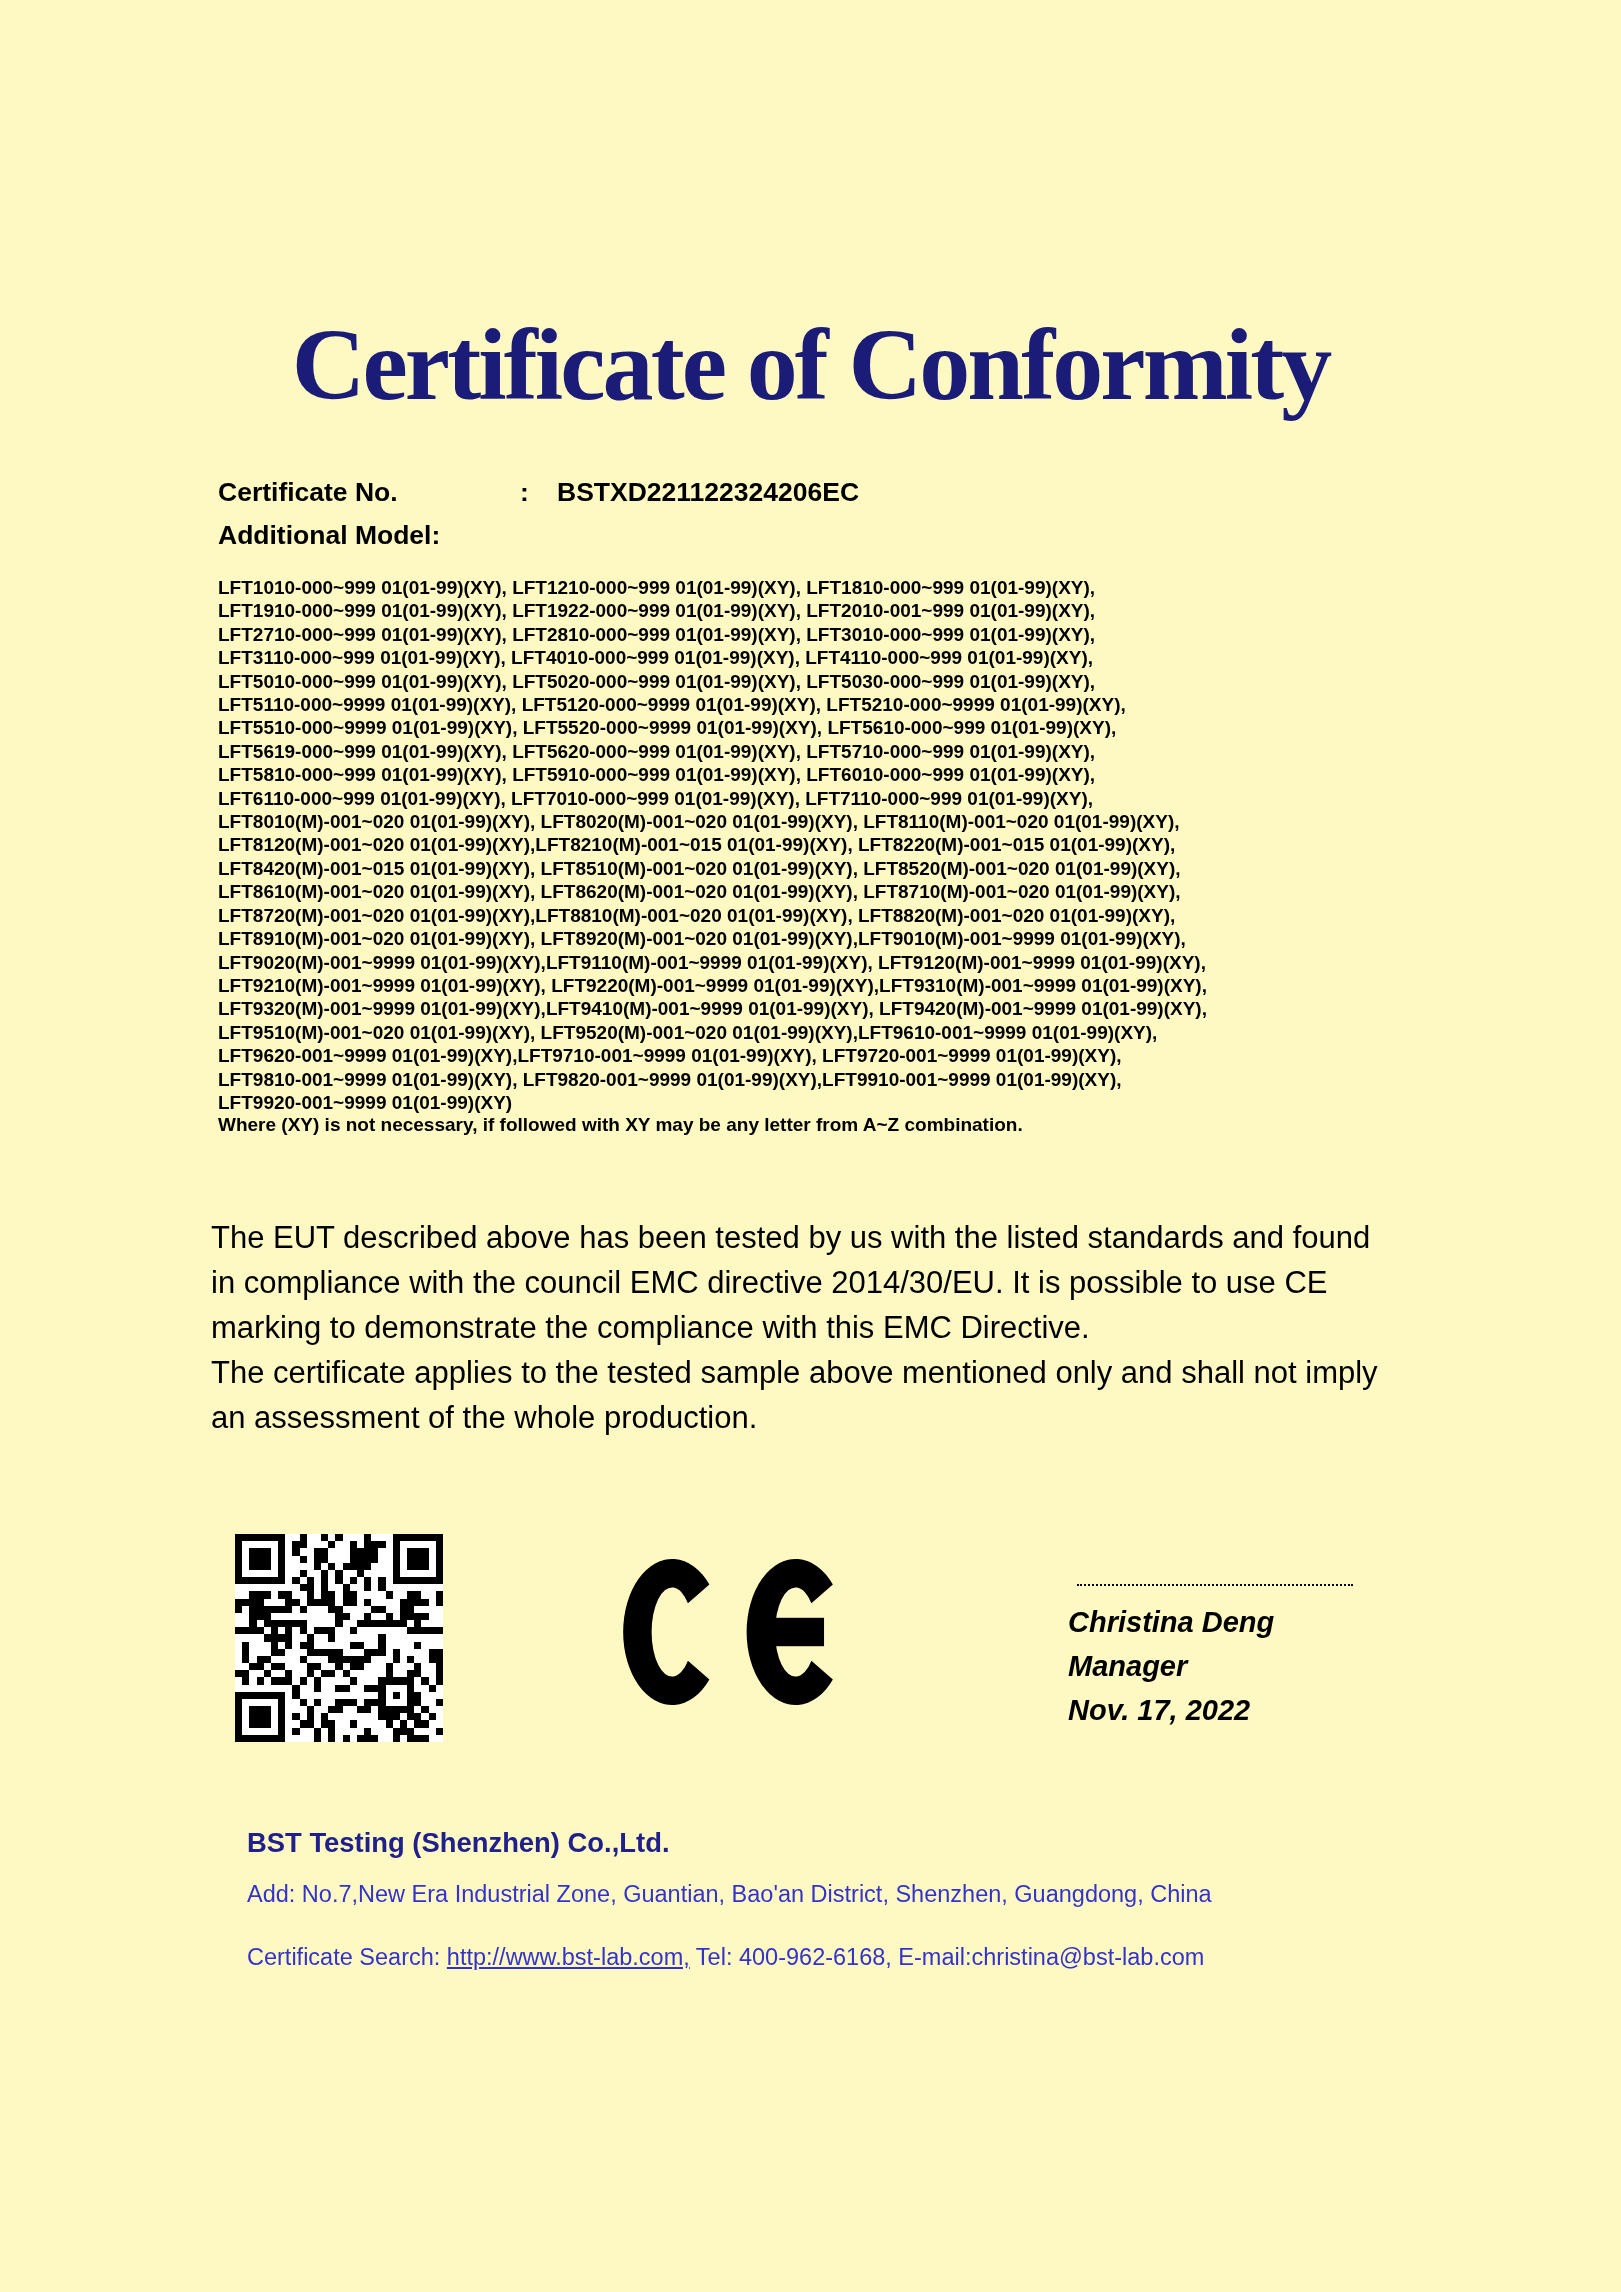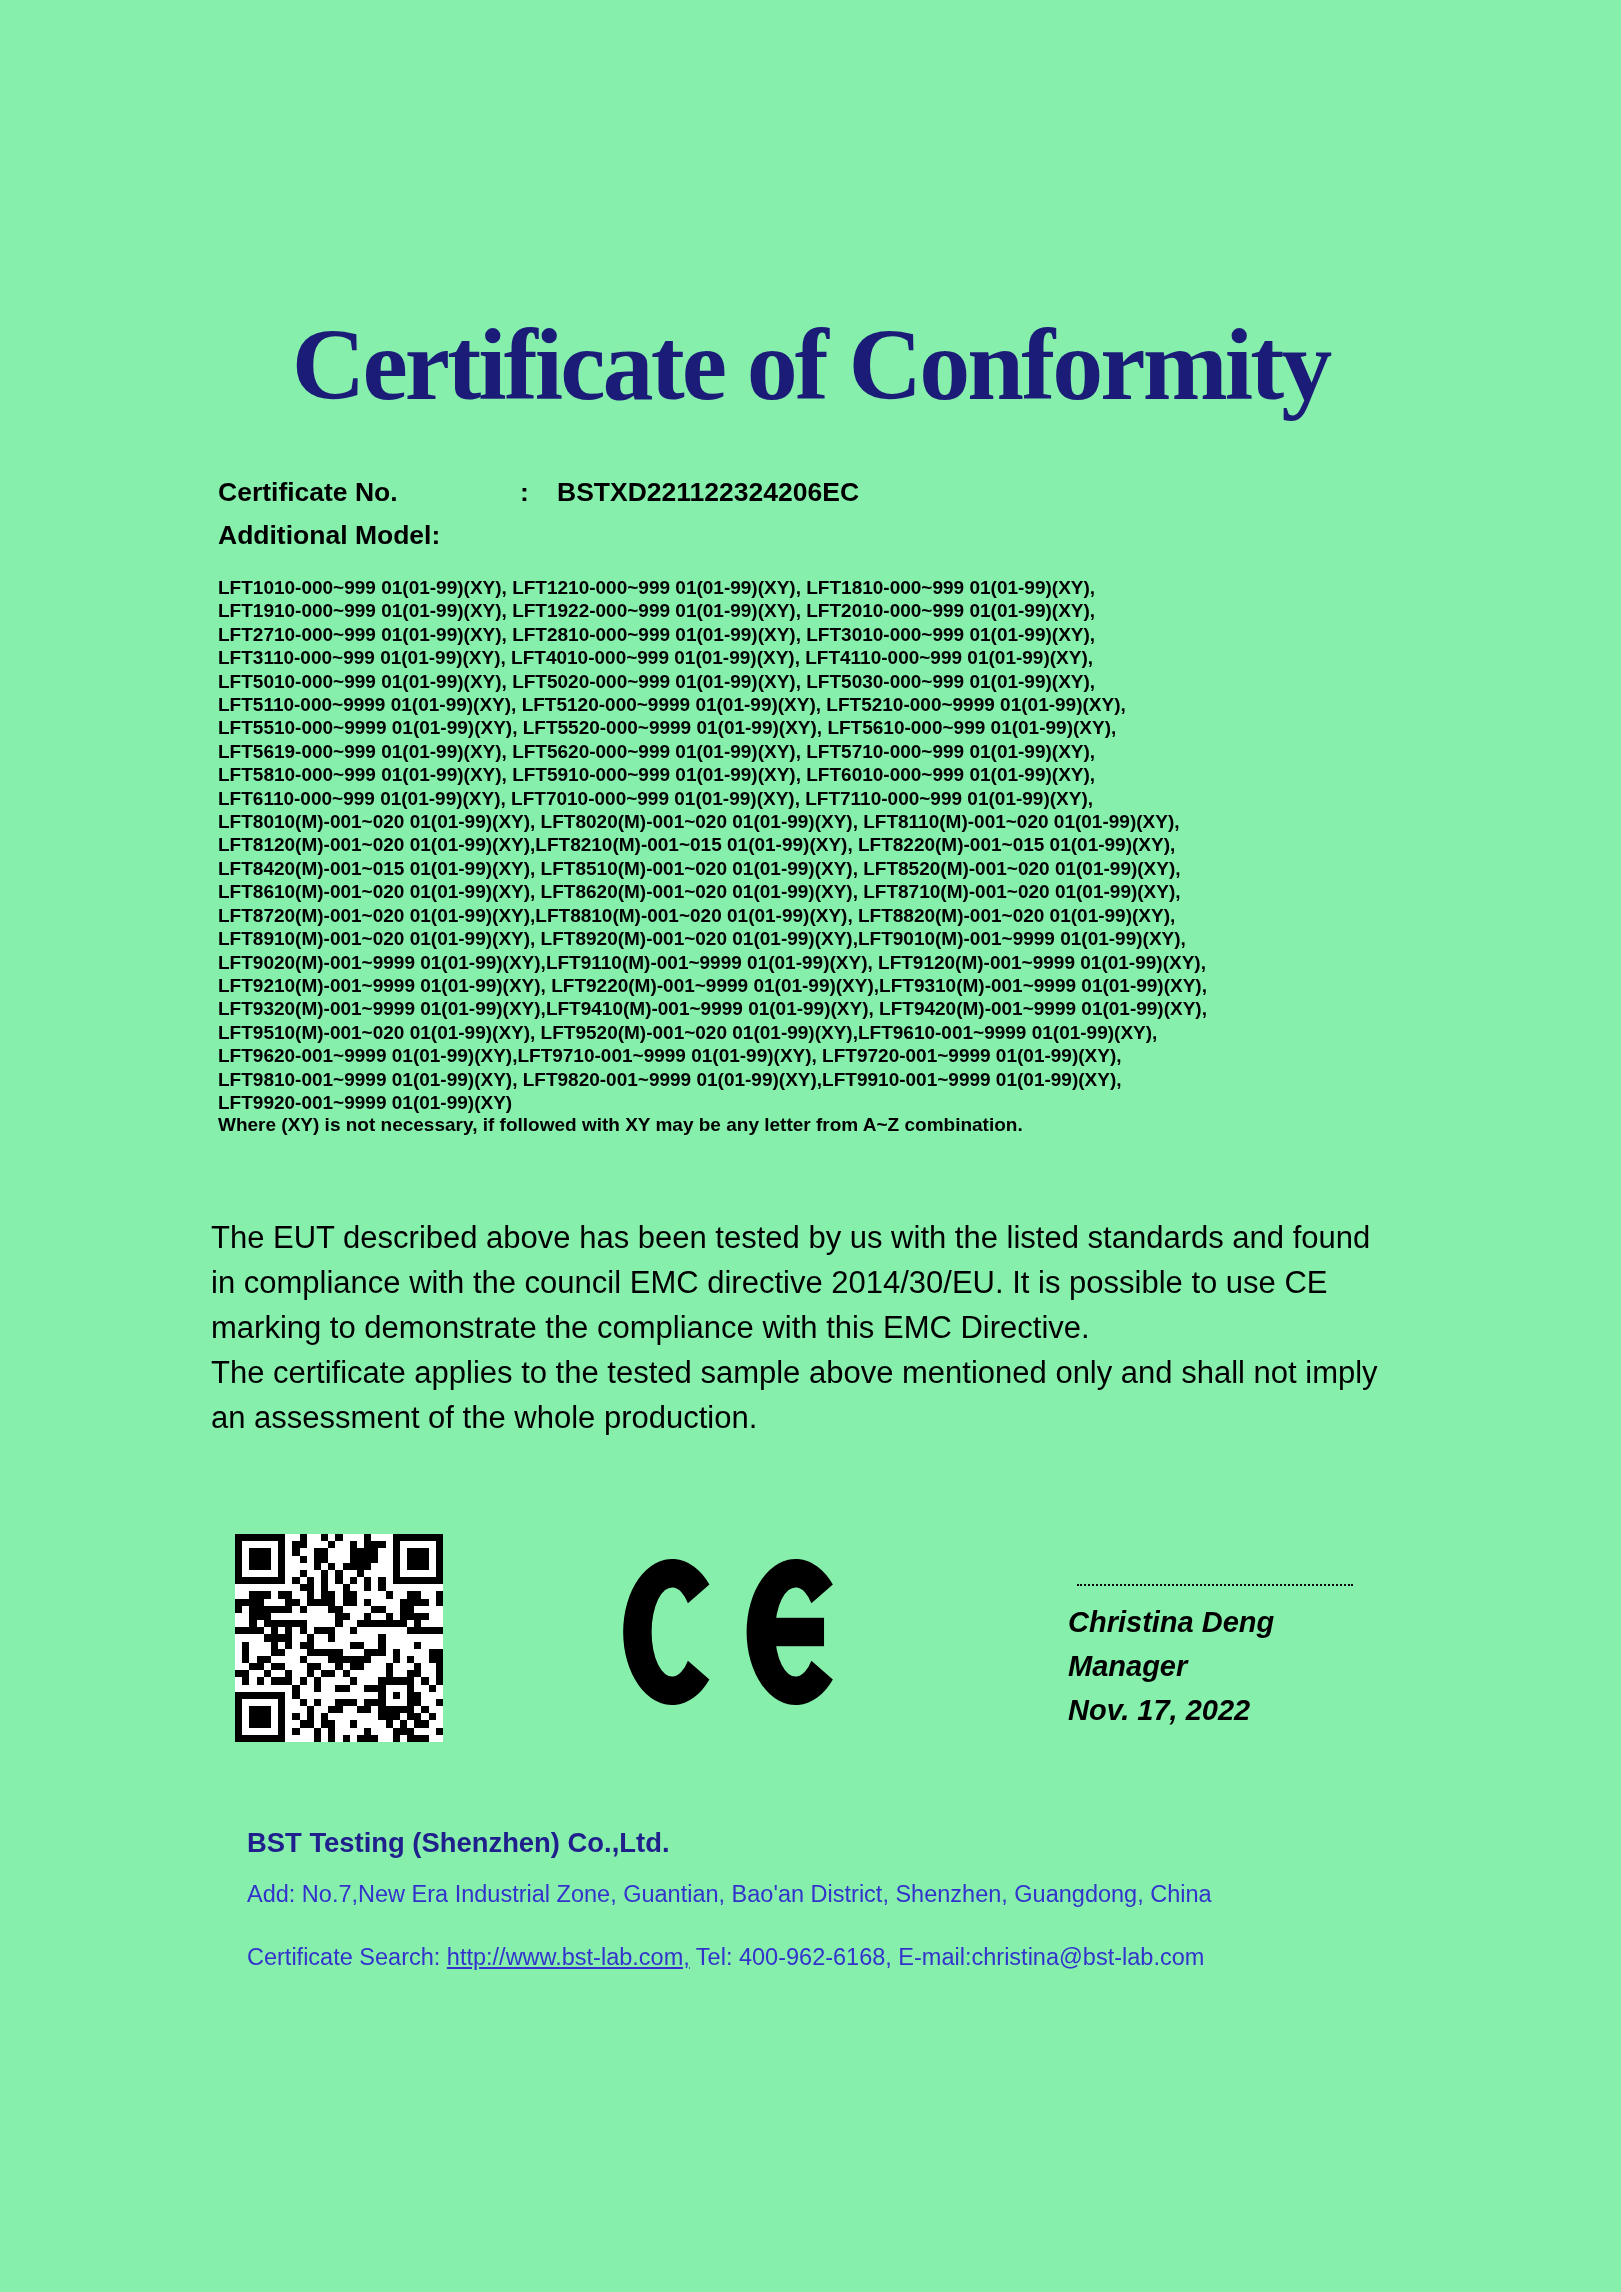--- a/index.html
+++ b/index.html
@@ -1,19 +1,19 @@
 <!DOCTYPE html>
 <html><head>
 <meta charset="utf-8">
 <style>
   html,body{margin:0;padding:0;background:#888;}
   .page{
     position:relative;
     width:1621px;height:2293px;
-    background:#86efac;
+    background:#fef9c3;
     font-family:"Liberation Sans", sans-serif;
     color:#000;
     overflow:hidden;
     margin:0 auto;
   }
   .title{
     position:absolute;
     left:0;top:306px;width:1621px;
     text-align:center;
     font-family:"Liberation Serif", serif;
@@ -89,21 +89,21 @@
   <div class="title">Certificate of Conformity</div>
 
   <div class="cert-row">
     <span class="cert-label">Certificate No.</span><span class="cert-colon">:</span><span>BSTXD221122324206EC</span>
   </div>
 
   <div class="model-label">Additional Model:</div>
 
   <div class="model-list">
       <div>LFT1010-000~999 01(01-99)(XY), LFT1210-000~999 01(01-99)(XY), LFT1810-000~999 01(01-99)(XY),</div>
-      <div>LFT1910-000~999 01(01-99)(XY), LFT1922-000~999 01(01-99)(XY), LFT2010-000~999 01(01-99)(XY),</div>
+      <div>LFT1910-000~999 01(01-99)(XY), LFT1922-000~999 01(01-99)(XY), LFT2010-001~999 01(01-99)(XY),</div>
       <div>LFT2710-000~999 01(01-99)(XY), LFT2810-000~999 01(01-99)(XY), LFT3010-000~999 01(01-99)(XY),</div>
       <div>LFT3110-000~999 01(01-99)(XY), LFT4010-000~999 01(01-99)(XY), LFT4110-000~999 01(01-99)(XY),</div>
       <div>LFT5010-000~999 01(01-99)(XY), LFT5020-000~999 01(01-99)(XY), LFT5030-000~999 01(01-99)(XY),</div>
       <div>LFT5110-000~9999 01(01-99)(XY), LFT5120-000~9999 01(01-99)(XY), LFT5210-000~9999 01(01-99)(XY),</div>
       <div>LFT5510-000~9999 01(01-99)(XY), LFT5520-000~9999 01(01-99)(XY), LFT5610-000~999 01(01-99)(XY),</div>
       <div>LFT5619-000~999 01(01-99)(XY), LFT5620-000~999 01(01-99)(XY), LFT5710-000~999 01(01-99)(XY),</div>
       <div>LFT5810-000~999 01(01-99)(XY), LFT5910-000~999 01(01-99)(XY), LFT6010-000~999 01(01-99)(XY),</div>
       <div>LFT6110-000~999 01(01-99)(XY), LFT7010-000~999 01(01-99)(XY), LFT7110-000~999 01(01-99)(XY),</div>
       <div>LFT8010(M)-001~020 01(01-99)(XY), LFT8020(M)-001~020 01(01-99)(XY), LFT8110(M)-001~020 01(01-99)(XY),</div>
       <div>LFT8120(M)-001~020 01(01-99)(XY),LFT8210(M)-001~015 01(01-99)(XY), LFT8220(M)-001~015 01(01-99)(XY),</div>

